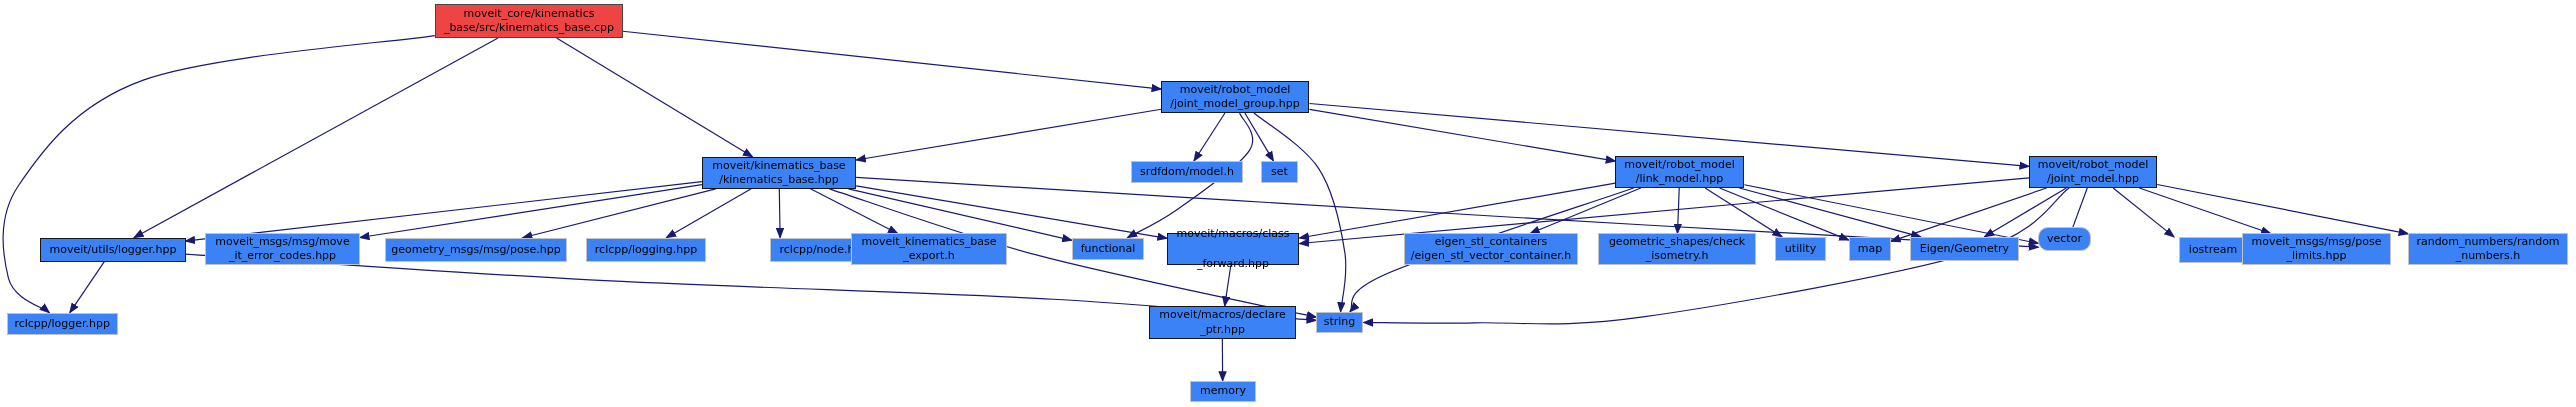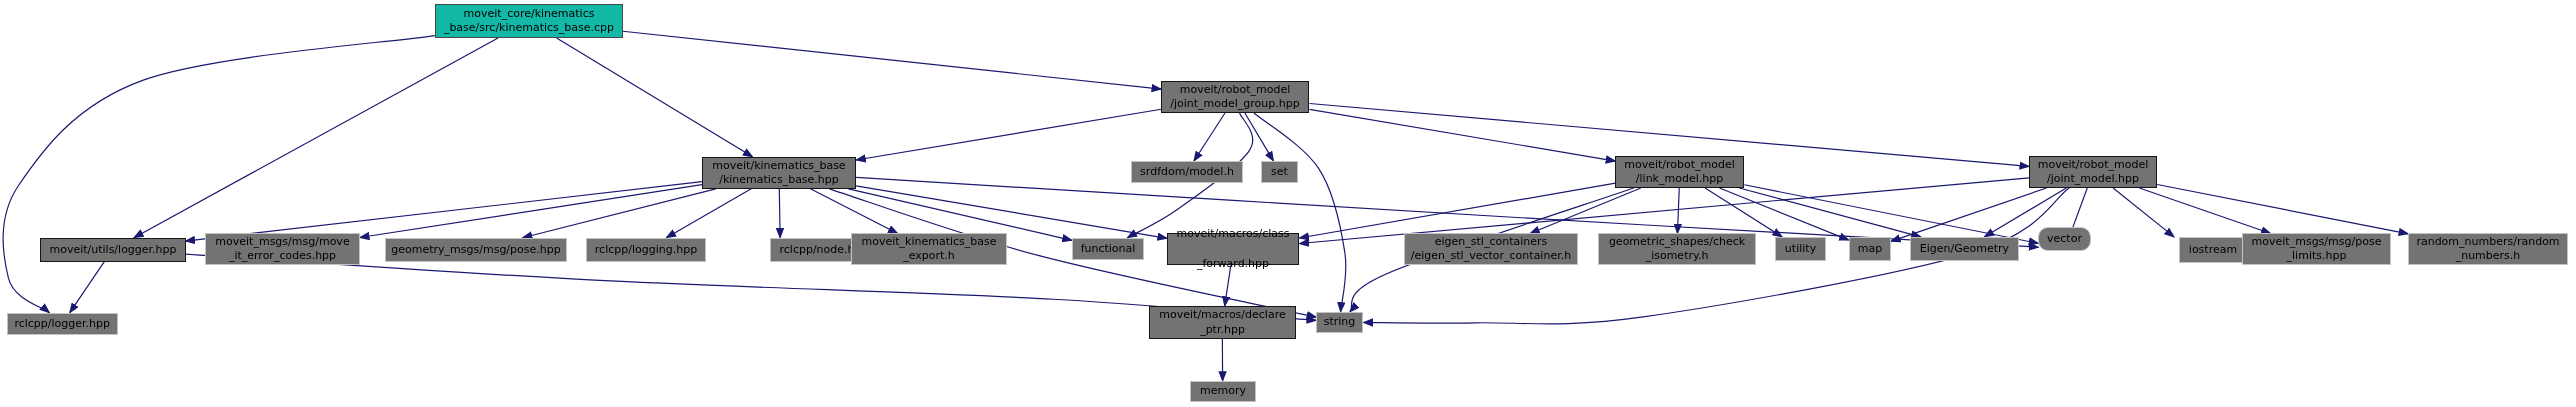--- a/index.html
+++ b/index.html
@@ -16,30 +16,30 @@
     left: 0; top: 0;
     width: 2576px; height: 408px;
   }
   .node {
     position: absolute;
     box-sizing: border-box;
     display: flex;
     flex-direction: column;
     align-items: center;
     justify-content: center;
-    background: #737373;
+    background: #3b82f6;
     font-size: 11px;
     line-height: 14.3px;
     color: #000000;
     white-space: nowrap;
     text-align: center;
     cursor: pointer;
   }
   .node.root {
-    background: #14b8a6;
+    background: #ef4444;
     border: 1.7px solid #474747;
     font-weight: 400;
   }
   .node.internal {
     border: 1.3px solid #161616;
   }
   .node.external {
     border: 1.2px solid #c3c3c3;
   }
   .node span { display: block; }

